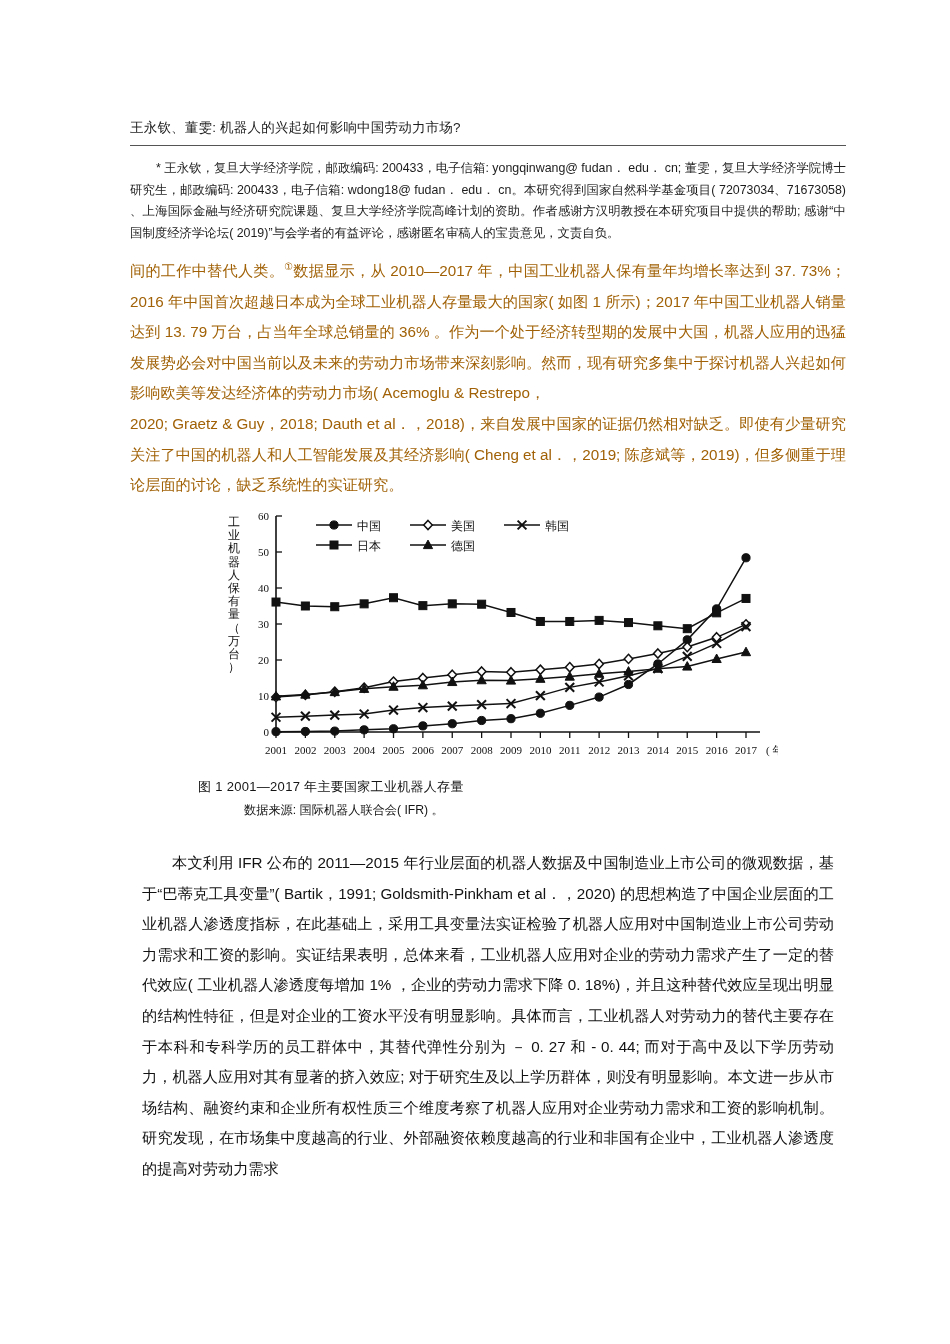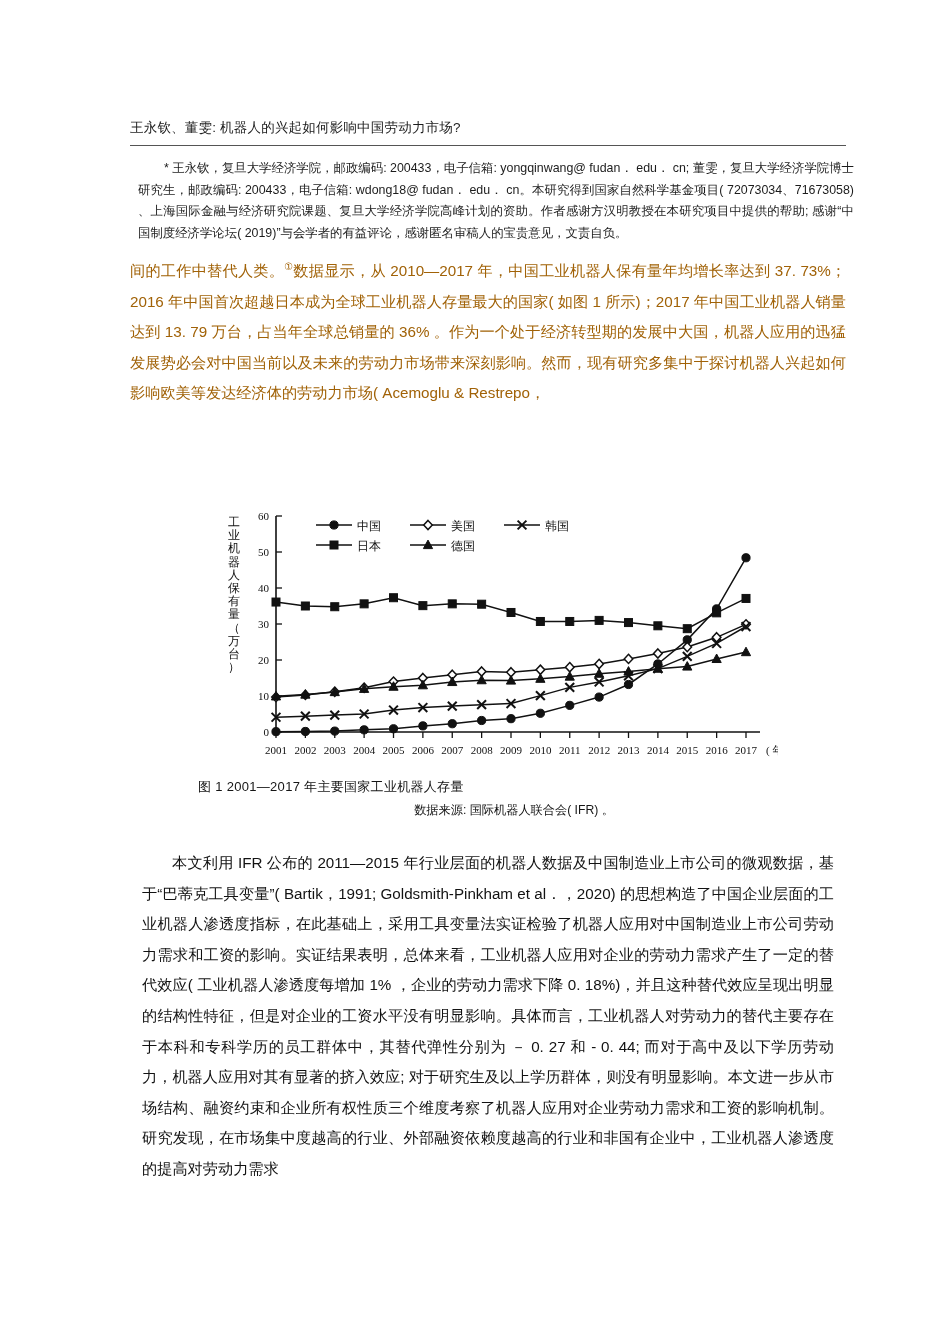--- a/index.html
+++ b/index.html
@@ -46,21 +46,20 @@
   .footnote {
     position: absolute;
     left: 118px;
     top: 158px;
     width: 716px;
     font-size: 12.4px;
     line-height: 21.5px;
     text-align: justify;
     text-justify: inter-ideograph;
     color: #1c1c1c;
-    margin-left: 8px;
   }
   .footnote p { margin: 0; }
   .fn-indent { text-indent: 26px; }
 
   
   .body-top {
     position: absolute;
     left: 118px;
     top: 252px;
     width: 716px;
@@ -104,21 +103,21 @@
     text-align: left;
     font-size: 13px;
     color: #151515;
     letter-spacing: 0.3px;
   }
   .fig-source {
     position: absolute;
     left: 46px;
     top: 294px;
     width: 540px;
-    text-align: center;
+    text-align: left;
     font-size: 12.2px;
     color: #151515;
   }
 
   svg text {
     font-family: "Liberation Serif", "DejaVu Serif", serif;
     fill: #111;
   }
   svg .tick-label { font-size: 11px; }
   svg .legend-label {
@@ -137,20 +136,21 @@
 
   <div class="runhead">王永钦、董雯: 机器人的兴起如何影响中国劳动力市场?</div>
   <div class="runhead-rule"></div>
 
   <div class="footnote">
     <p class="fn-indent">* 王永钦，复旦大学经济学院，邮政编码: 200433，电子信箱: yongqinwang@ fudan． edu． cn; 董雯，复旦大学经济学院博士研究生，邮政编码: 200433，电子信箱: wdong18@ fudan． edu． cn。本研究得到国家自然科学基金项目( 72073034、71673058) 、上海国际金融与经济研究院课题、复旦大学经济学院高峰计划的资助。作者感谢方汉明教授在本研究项目中提供的帮助; 感谢“中国制度经济学论坛( 2019)”与会学者的有益评论，感谢匿名审稿人的宝贵意见，文责自负。</p>
   </div>
 
   <div class="body-top">
     <p><span>间的工作中替代人类。</span><span class="sup">①</span><span>数据显示，从 2010—2017 年，中国工业机器人保有量年均增长率达到 37. 73%；2016 年中国首次超越日本成为全球工业机器人存量最大的国家( 如图 1 所示)；2017 年中国工业机器人销量达到 13. 79 万台，占当年全球总销量的 36% 。作为一个处于经济转型期的发展中大国，机器人应用的迅猛发展势必会对中国当前以及未来的劳动力市场带来深刻影响。然而，现有研究多集中于探讨机器人兴起如何影响欧美等发达经济体的劳动力市场( Acemoglu &amp; Restrepo，</span></p>
+    <p>2020; Graetz &amp; Guy，2018; Dauth et al．，2018)，来自发展中国家的证据仍然相对缺乏。即使有少量研究关注了中国的机器人和人工智能发展及其经济影响( Cheng et al．，2019; 陈彦斌等，2019)，但多侧重于理论层面的讨论，缺乏系统性的实证研究。</p>
   </div>
 
   <div class="figure">
     <svg class="chart-svg" width="580" height="262" viewBox="0 0 580 262">
       <g id="chart-root">
           <line x1="78" y1="8" x2="78" y2="224" stroke="#111" stroke-width="1.6"></line>
           <line x1="78" y1="224" x2="562" y2="224" stroke="#111" stroke-width="1.6"></line>
           <line x1="78" y1="224" x2="84" y2="224" stroke="#111" stroke-width="1.3"></line>
           <text x="71" y="228" text-anchor="end" class="tick-label">0</text>
           <line x1="78" y1="188" x2="84" y2="188" stroke="#111" stroke-width="1.3"></line>

